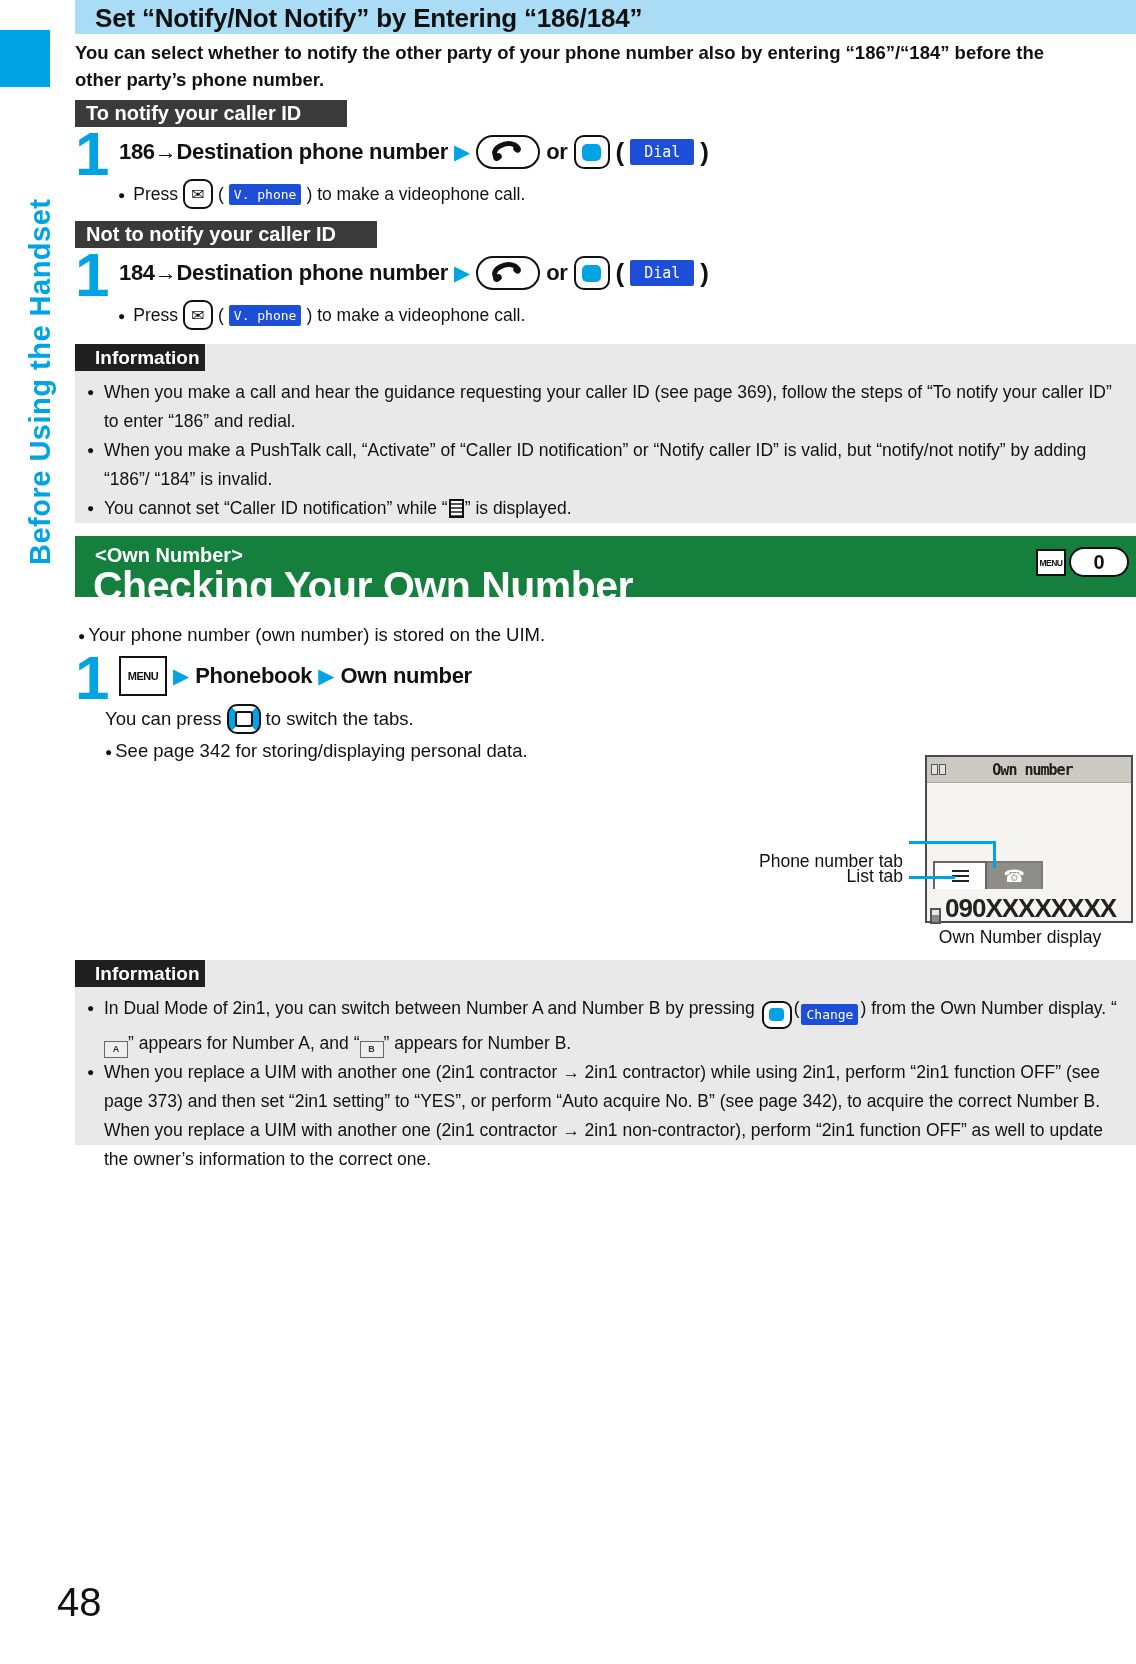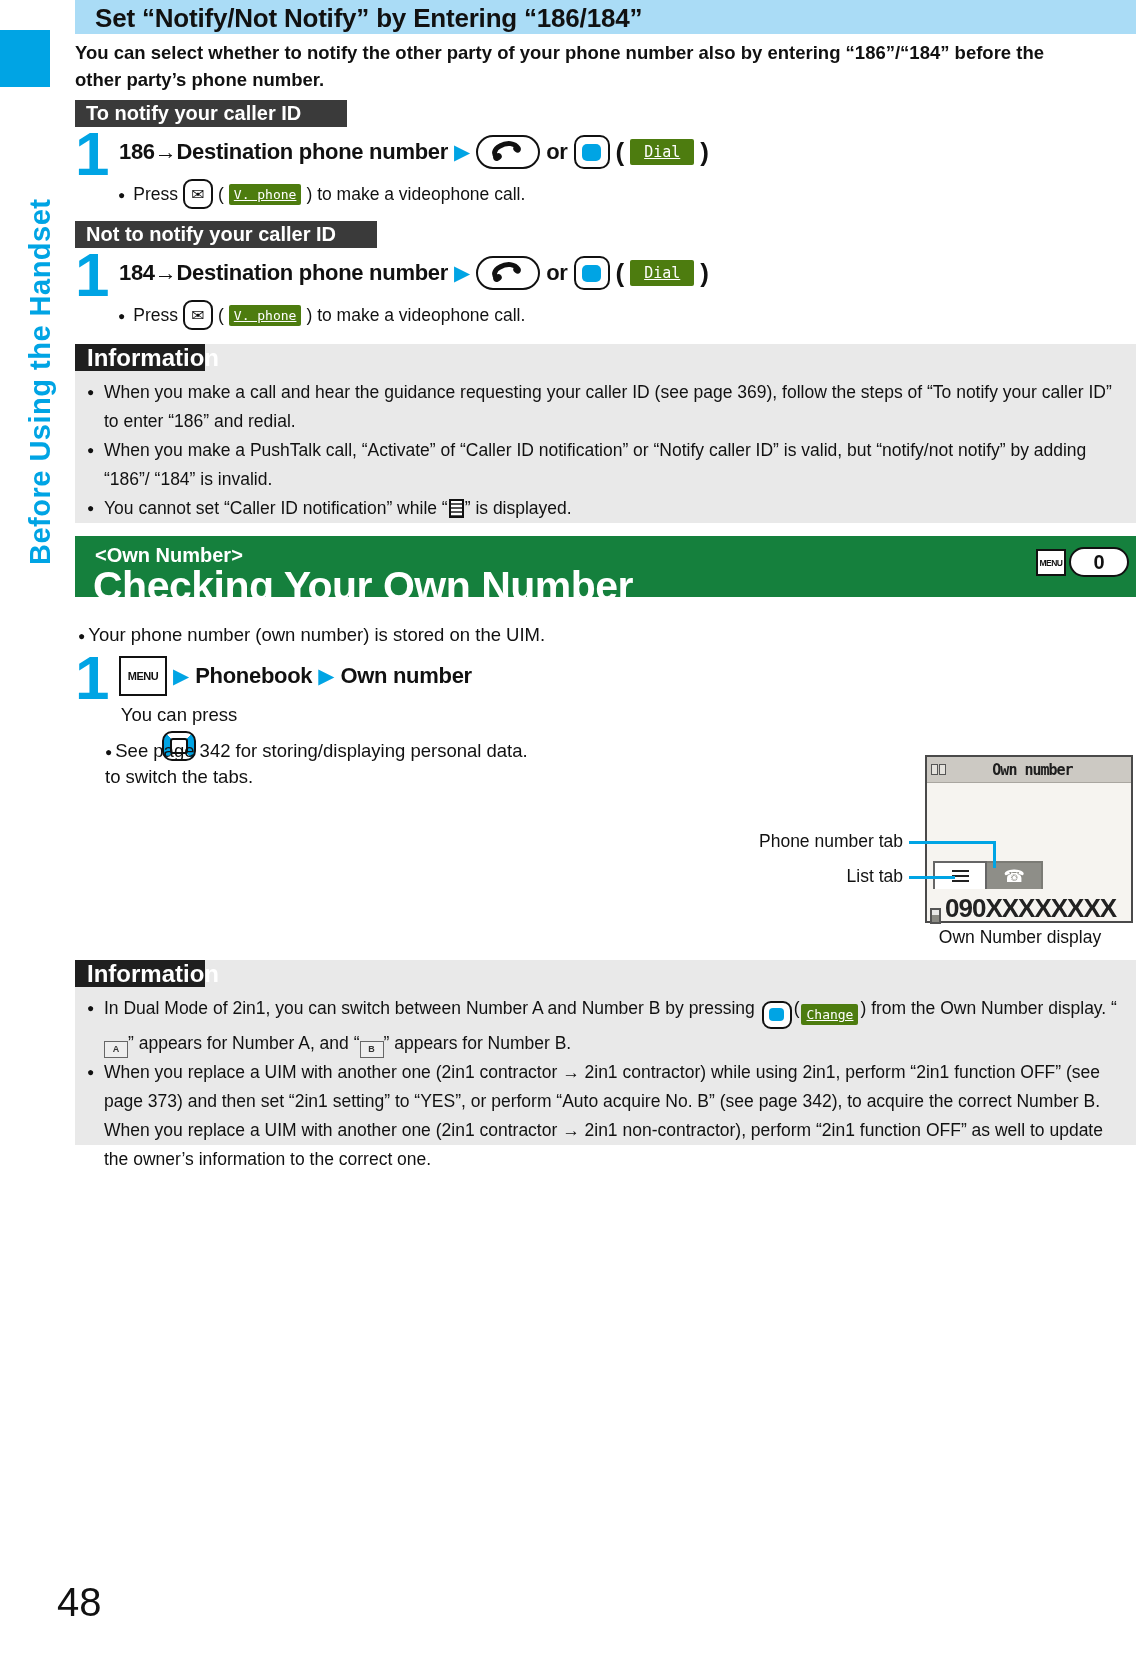--- a/index.html
+++ b/index.html
@@ -31,31 +31,31 @@
   .key-ok{width:36px;height:34px;border-radius:10px;}
   .key-ok i{display:block;width:19px;height:17px;background:#00a4e4;border-radius:5px;}
   .key-ok.small{width:30px;height:28px;border-radius:9px;}
   .key-ok.small i{width:15px;height:13px;border-radius:4px;}
   .key-mail{width:30px;height:30px;border-radius:9px;font-size:16px;font-family:"DejaVu Sans",sans-serif;}
   .key-menu{border-radius:0;font-weight:bold;letter-spacing:-.5px;}
   .key-nav{width:34px;height:30px;border-radius:10px;position:relative;
         background:conic-gradient(#fff 0 45deg,#00a4e4 45deg 135deg,#fff 135deg 225deg,#00a4e4 225deg 315deg,#fff 315deg 360deg);}
   .key-nav i{display:block;width:14px;height:12px;background:#fff;border:2px solid #111;border-radius:3px;}
   
-  .softkey{background:#4d7c0f;color:#fff;font-family:"DejaVu Sans Mono",monospace;
-        display:inline-flex;align-items:center;justify-content:center;border-radius:2px;text-decoration:underline;}
+  .softkey{background:#1d4ed8;color:#fff;font-family:"DejaVu Sans Mono",monospace;
+        display:inline-flex;align-items:center;justify-content:center;border-radius:2px;}
   .sk-dial{width:64px;height:26px;font-size:15px;}
   .sk-sm{height:21px;padding:0 5px;font-size:13px;}
   
   .noteline{display:flex;align-items:center;gap:5px;font-size:17.5px;}
   .bdot::before{content:"●";font-size:12px;margin-right:3px;vertical-align:1px;}
   
   .infobox{left:75px;width:1061px;background:#e9e9e9;box-sizing:border-box;}
-  .infotab{width:130px;height:27px;background:#1f1f1f;color:#fff;font-weight:bold;font-size:24px;
-        line-height:27px;padding-left:12px;box-sizing:border-box;}
+  .infotab{width:130px;height:27px;background:#1f1f1f;color:#fff;font-weight:bold;font-size:19px;
+        line-height:27px;padding-left:20px;box-sizing:border-box;}
   .ibullets{padding:7px 14px 14px 12px;font-size:17.5px;line-height:29px;}
   .ibullet{position:relative;padding-left:17px;}
   .ibullet::before{content:"●";position:absolute;left:0;top:0;font-size:12px;line-height:29px;}
   .inlicon{vertical-align:-7px;margin:0 2px;}
   
   .banner{left:75px;top:536px;width:1061px;height:61px;background:#15803d;color:#fff;}
   .banner .tag{position:absolute;left:20px;top:8px;font-size:20px;font-weight:bold;}
   .banner .btitle{position:absolute;left:18px;top:27px;font-size:41px;font-weight:bold;letter-spacing:-.5px;}
   .banner .key{position:absolute;color:#111;}
   
@@ -194,21 +194,21 @@
     <span class="stepnum">1</span>
     <span class="sline">
       <span class="key key-menu" style="width:48px;height:40px;font-size:11px;">MENU</span>
       <span class="tri">▶</span>
       <span class="steptext">Phonebook</span>
       <span class="tri">▶</span>
       <span class="steptext">Own number</span>
     </span>
   </div>
 
-  <div class="abs noteline" style="left:105px;top:704px;font-size:18.5px;flex-direction:column;">
+  <div class="abs noteline" style="left:105px;top:704px;font-size:18.5px;">
     <span>You can press</span>
     <span class="key-nav key">
         <i></i>
       </span>
     <span>to switch the tabs.</span>
   </div>
 
   <div class="abs" style="left:105px;top:740px;font-size:18.5px;"><span class="bdot"></span><span>See page 342 for storing/displaying personal data.</span></div>
 
   <div class="abs screen">
@@ -230,21 +230,21 @@
       <div class="tab-phone">
           <span>☎</span>
         </div>
     </div>
     <div class="numrow">
       <span class="mphone"></span>
       <span class="numval">090XXXXXXXX</span>
     </div>
   </div>
 
-  <div class="abs lbl" style="left:700px;top:831px;width:203px;">Phone number tab</div>
+  <div class="abs lbl" style="left:700px;top:851px;width:203px;">Phone number tab</div>
   <div class="abs lead" style="left:909px;top:841px;width:87px;height:3px;"></div>
   <div class="abs lead" style="left:993px;top:841px;width:3px;height:27px;"></div>
   <div class="abs lbl" style="left:700px;top:866px;width:203px;">List tab</div>
   <div class="abs lead" style="left:909px;top:876px;width:46px;height:3px;"></div>
   <div class="abs caption" style="left:900px;top:927px;width:240px;">Own Number display</div>
 
   <div class="abs infobox" style="top:960px;height:185px;">
     <div class="infotab">Information</div>
     <div class="ibullets">
       <div class="ibullet">

